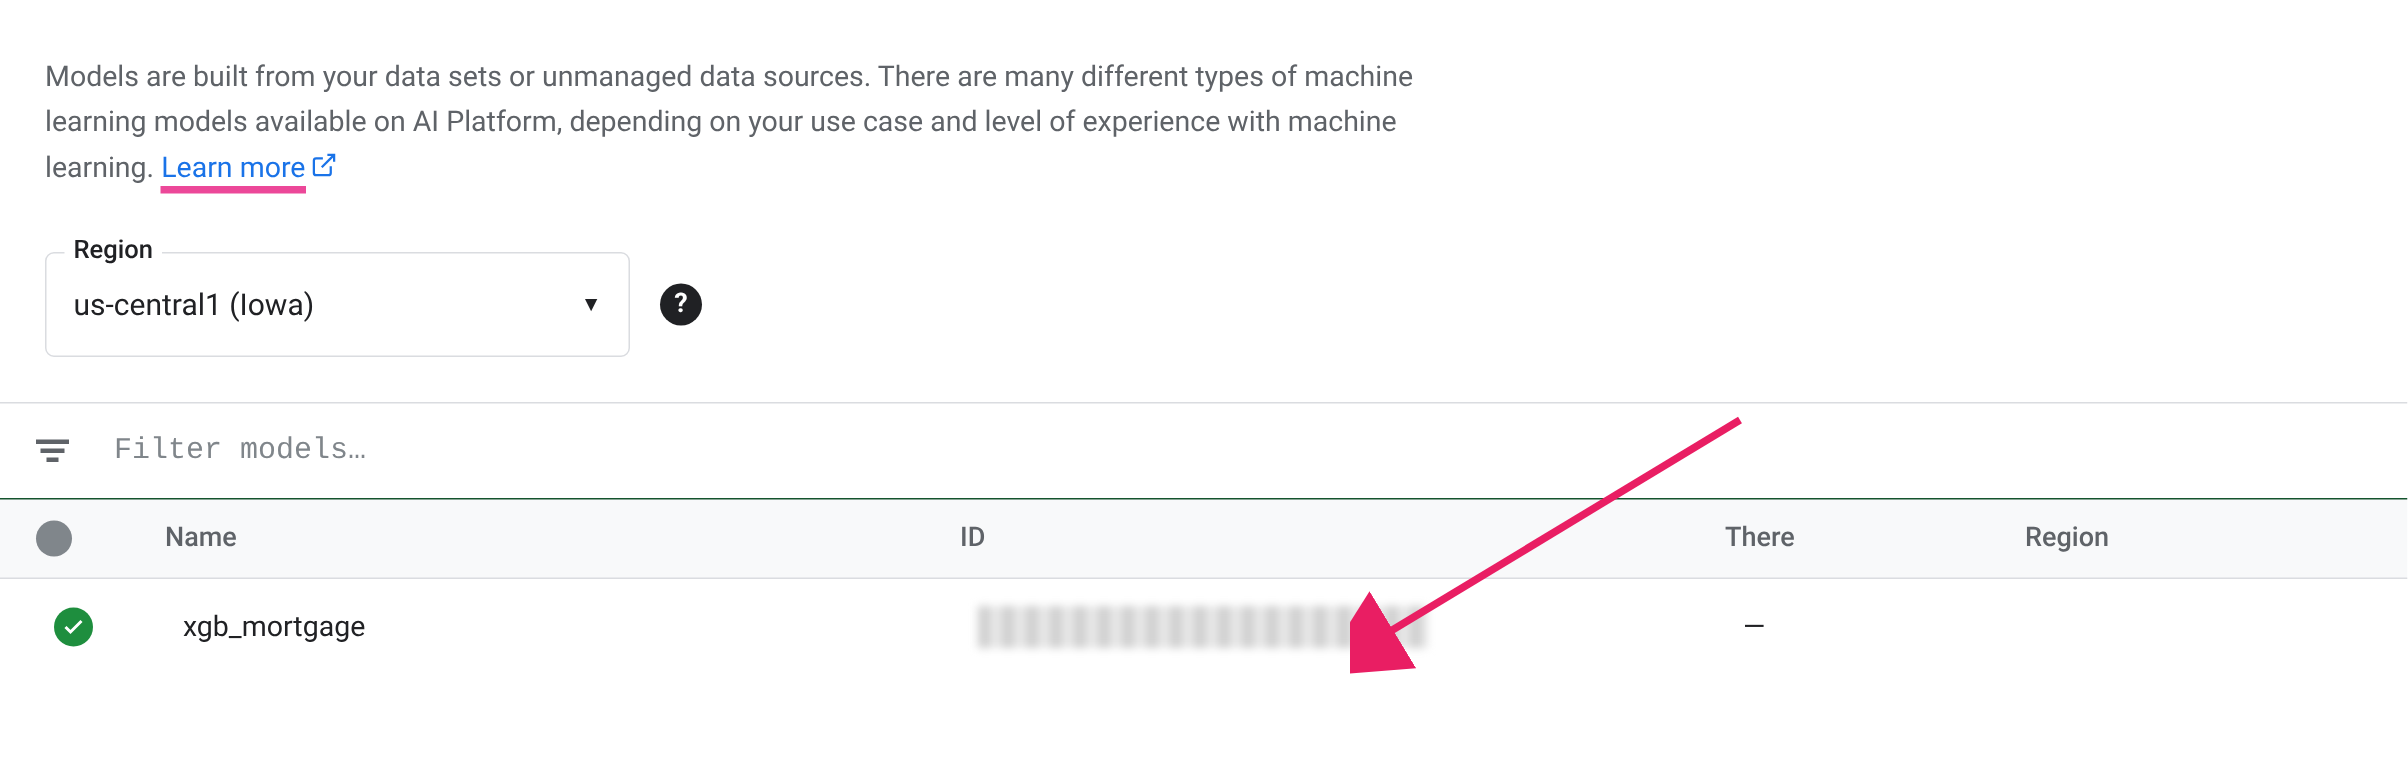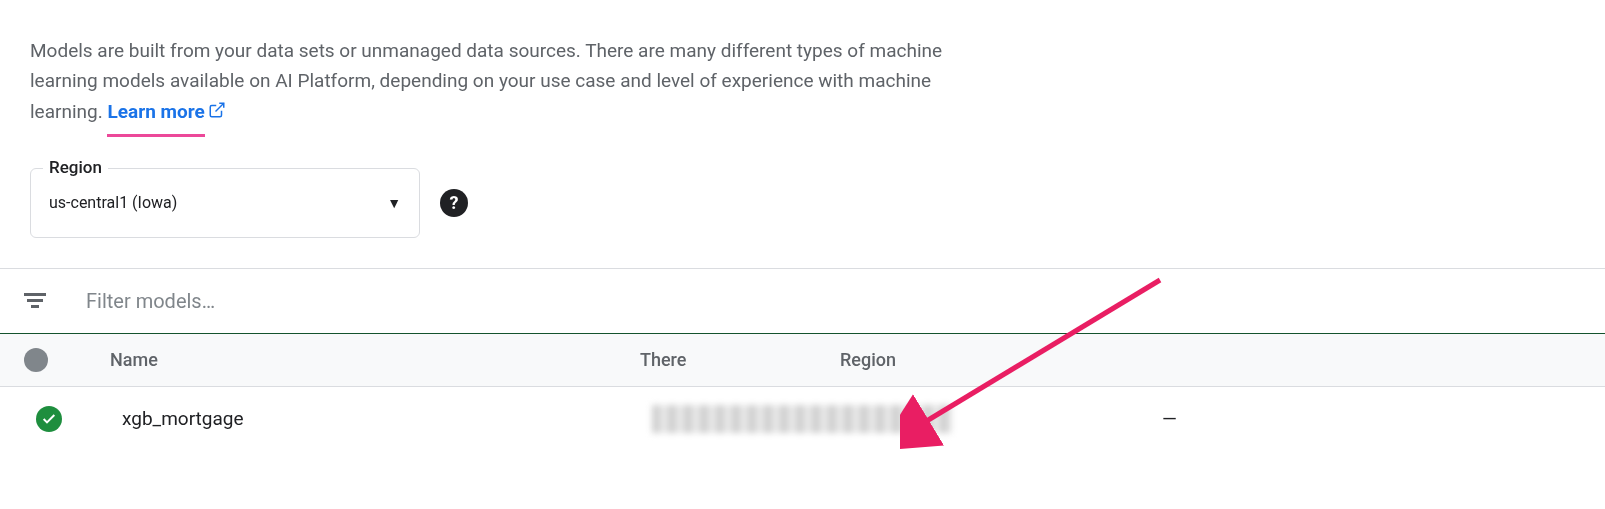--- a/index.html
+++ b/index.html
@@ -16,23 +16,22 @@
     .description {
       padding: 36px 30px 20px 30px;
       font-size: 19px;
       line-height: 1.6;
       color: #5f6368;
       max-width: 1000px;
     }
     .learn-more-link {
       color: #1a73e8;
       text-decoration: none;
-      border-bottom: 3px solid #ec4899;
-      padding-bottom: 11px;
-      font-weight: bold;
+      border-bottom: 5px solid #ec4899;
+      padding-bottom: 1px;
     }
     .external-icon {
       display: inline-block;
       vertical-align: middle;
       margin-left: 3px;
       color: #1a73e8;
     }
     .region-row {
       display: flex;
       align-items: center;
@@ -53,21 +52,21 @@
       position: absolute;
       top: -12px;
       left: 12px;
       background: #fff;
       padding: 0 6px;
       font-size: 17px;
       font-weight: 500;
       color: #202124;
     }
     .region-value {
-      font-size: 16px;
+      font-size: 20px;
       color: #202124;
       flex: 1;
     }
     .dropdown-arrow {
       font-size: 14px;
       color: #202124;
     }
     .help-icon {
       width: 28px;
       height: 28px;
@@ -80,21 +79,22 @@
       font-size: 18px;
       font-weight: bold;
     }
     .divider {
       border-top: 1px solid #dadce0;
     }
     .filter-row {
       display: flex;
       align-items: center;
       padding: 20px 24px;
-      gap: 40px;
+      gap: 30px;
+      font-family: Liberation Mono, monospace;
     }
     .filter-icon {
       display: flex;
       flex-direction: column;
       gap: 3px;
       align-items: center;
     }
     .filter-icon-bar {
       height: 3px;
       background: #5f6368;
@@ -218,20 +218,21 @@
       <div class="filter-icon-bar" style="width:8px"></div>
     </div>
     <input class="filter-input" type="text" placeholder="Filter models…" style="">
   </div>
 
   <div class="table-header">
     <div class="col-status">
       <div class="status-dot"></div>
     </div>
     <div class="col-name">Name</div>
+    <div class="col-id">ID</div>
     <div class="col-data">There</div>
     <div class="col-region">Region</div>
   </div>
 
   <div class="table-row">
     <div class="col-status">
       <div class="status-check">
         <svg width="16" height="16" viewBox="0 0 24 24" fill="none" stroke="white" stroke-width="3">
             <polyline points="20 6 9 17 4 12"></polyline>
           </svg>

